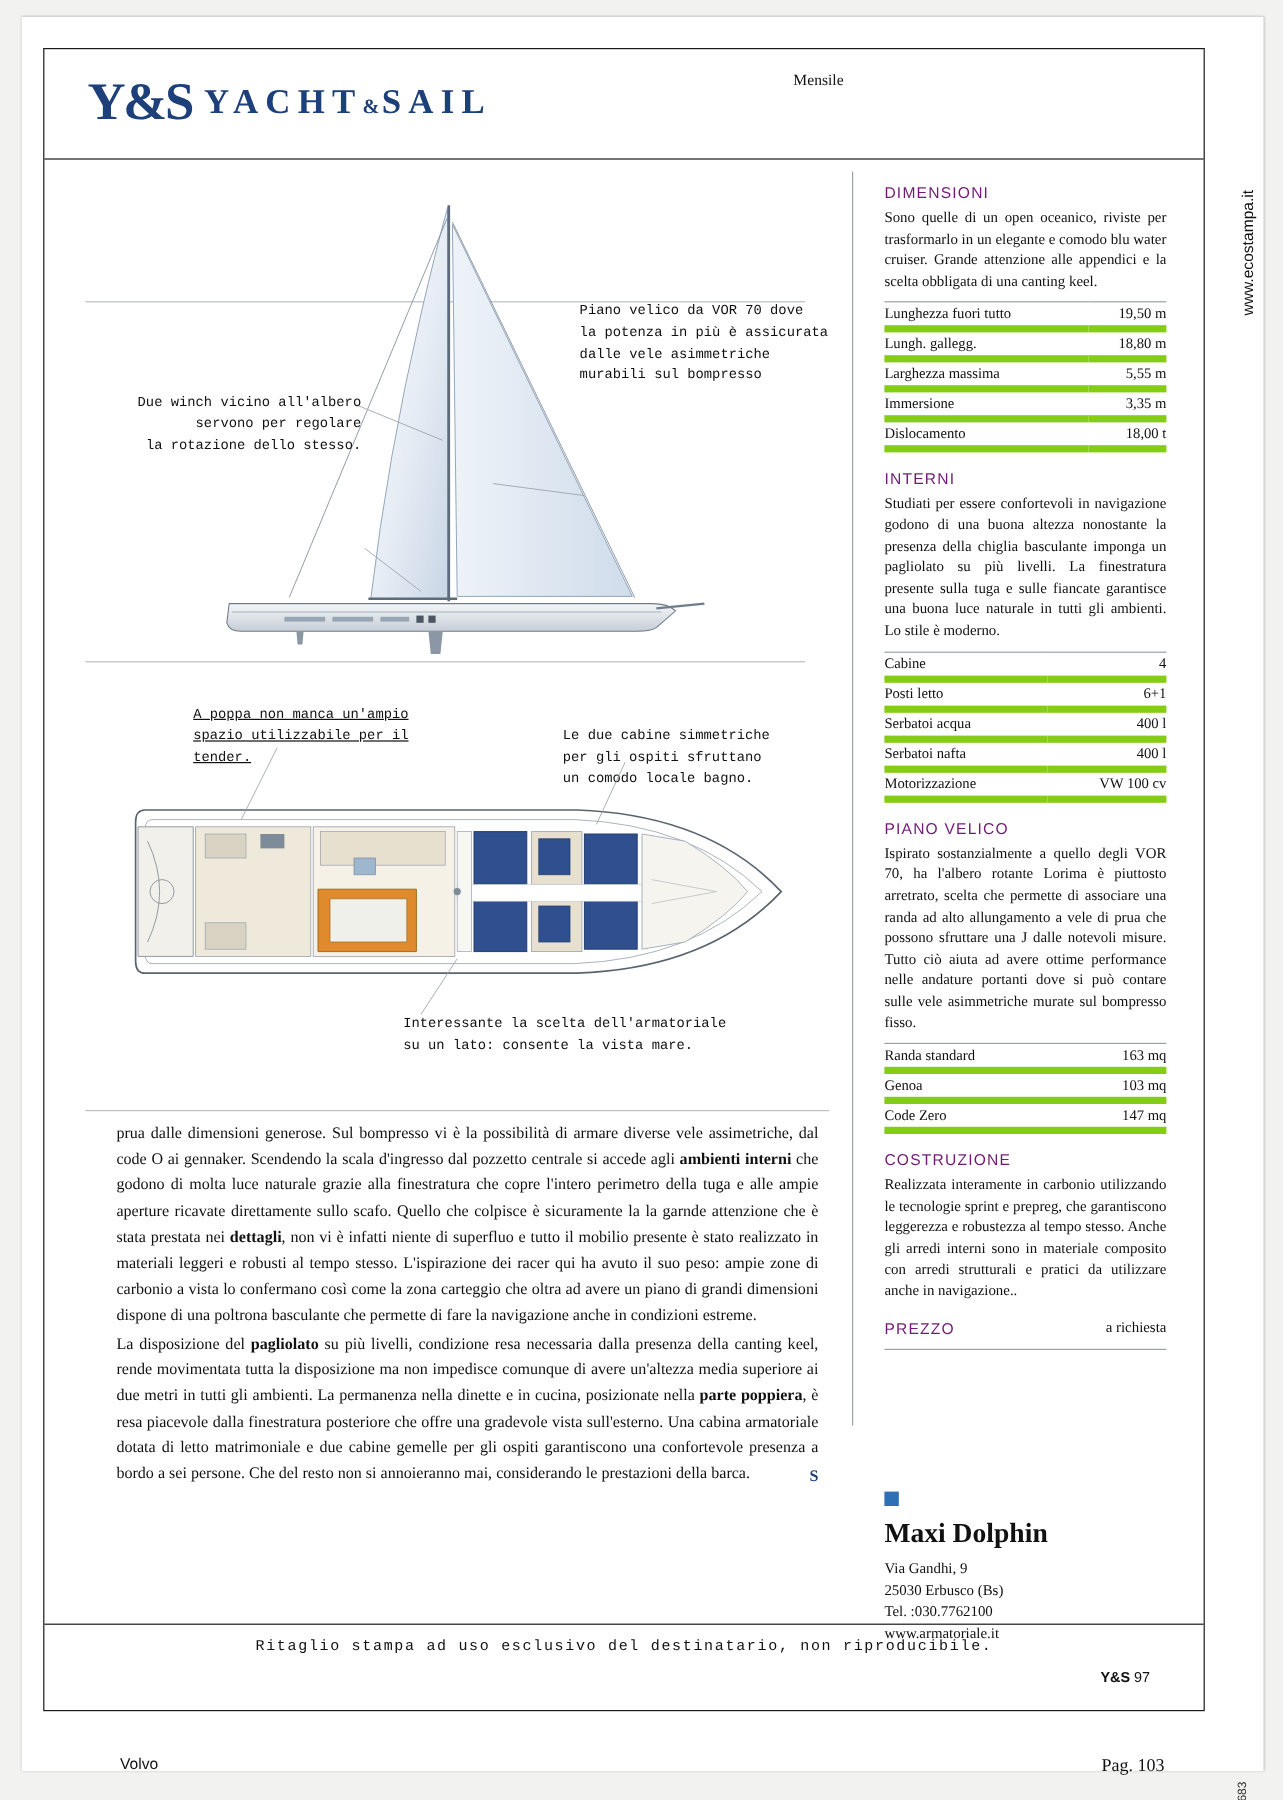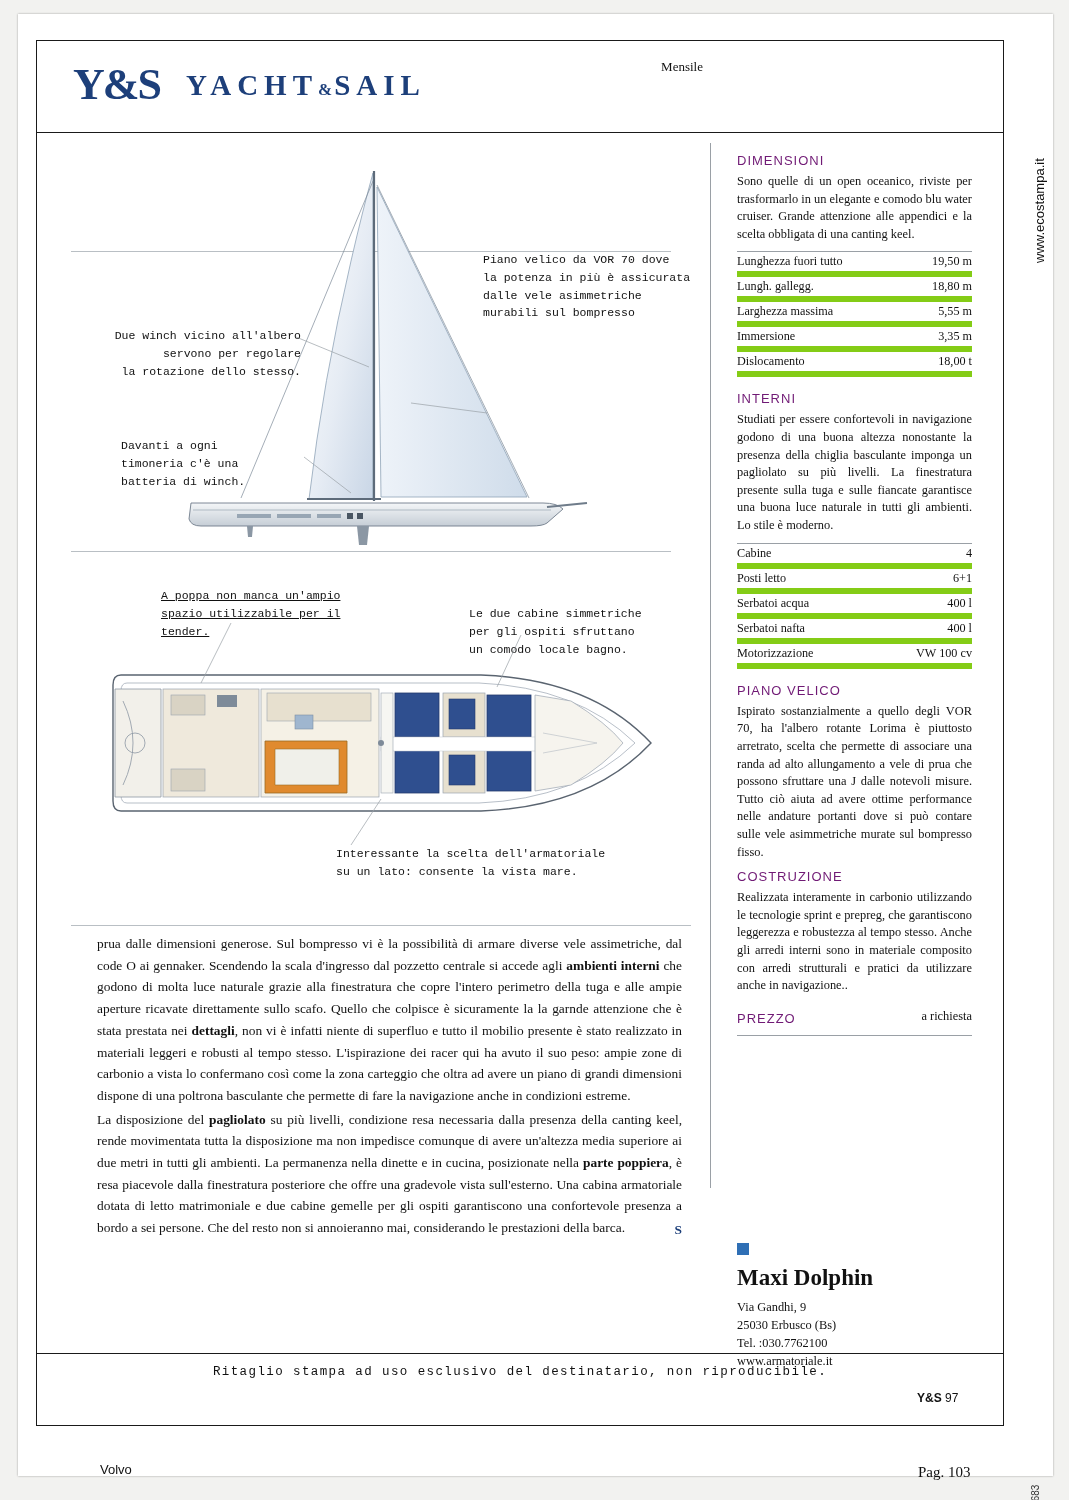--- a/index.html
+++ b/index.html
@@ -23,21 +23,21 @@
   .header {
     position:absolute; left:0; top:0; width:100%; height:92px;
     border-bottom:1px solid #1a1a1a;
   }
   .logo-wrap { position:absolute; left:36px; top:22px; display:flex; align-items:center; }
   .logo-mark {
     font-family:"Liberation Serif", serif; font-size:44px; font-weight:bold;
     color:#1d3f7a; letter-spacing:-2px; line-height:1;
   }
   .logo-text {
-    margin-left:26px; font-family:"Liberation Serif", serif;
+    margin-left:10px; font-family:"Liberation Serif", serif;
     font-size:29px; letter-spacing:6px; color:#1d3f7a; font-weight:bold;
   }
   .logo-text .small-amp { font-size:17px; letter-spacing:2px; }
   .mensile {
     position:absolute; right:300px; top:18px;
     font-family:"Liberation Serif", serif; font-size:13px; color:#111;
   }
   .meta-box {
     position:absolute; right:0; top:0; width:268px; height:92px;
     border-left:1px solid #1a1a1a;
@@ -221,23 +221,20 @@
           <line x1="253" y1="316" x2="300" y2="352" stroke="#9aa0a6" stroke-width="0.7"></line>
         </svg>
 
         <div class="callout" style="left: 432px; top: 110px; width: 210px; white-space: pre-line;">Piano velico da VOR 70 dove
 la potenza in più è assicurata
 dalle vele asimmetriche
 murabili sul bompresso</div>
         <div class="callout right" style="left: 60px; top: 186px; width: 190px; white-space: pre-line;">Due winch vicino all'albero
 servono per regolare
 la rotazione dello stesso.</div>
-        <div class="callout" style="left: 70px; top: 296px; width: 190px; white-space: pre-line;">Davanti a ogni
-timoneria c'è una
-batteria di winch.</div>
       </div>
 
       <div class="illus-bot">
 
         <div class="callout" style="left: 110px; top: 4px; width: 220px; white-space: pre-line; text-decoration: underline;">A poppa non manca un'ampio
 spazio utilizzabile per il tender.</div>
         <div class="callout" style="left: 418px; top: 22px; width: 200px; white-space: pre-line;">Le due cabine simmetriche
 per gli ospiti sfruttano
 un comodo locale bagno.</div>
 
@@ -352,20 +349,36 @@
               </tr>
           <tr>
                 <td>Motorizzazione</td>
                 <td class="v">VW 100 cv</td>
               </tr>
         </tbody>
           </table>
 
         <h3 class="sec-title">PIANO VELICO</h3>
         <div class="sec-body">Ispirato sostanzialmente a quello degli VOR 70, ha l'albero rotante Lorima è piuttosto arretrato, scelta che permette di associare una randa ad alto allungamento a vele di prua che possono sfruttare una J dalle notevoli misure. Tutto ciò aiuta ad avere ottime performance nelle andature portanti dove si può contare sulle vele asimmetriche murate sul bompresso fisso.</div>
+        <table class="spec">
+          <tbody>
+              <tr>
+                <td>Randa standard</td>
+                <td class="v">163 mq</td>
+              </tr>
+          <tr>
+                <td>Genoa</td>
+                <td class="v">103 mq</td>
+              </tr>
+          <tr>
+                <td>Code Zero</td>
+                <td class="v">147 mq</td>
+              </tr>
+        </tbody>
+          </table>
 
         <h3 class="sec-title">COSTRUZIONE</h3>
         <div class="sec-body" style="margin-bottom:14px;">Realizzata interamente in carbonio utilizzando le tecnologie sprint e prepreg, che garantiscono leggerezza e robustezza al tempo stesso. Anche gli arredi interni sono in materiale composito con arredi strutturali e pratici da utilizzare anche in navigazione..</div>
 
         <h3 class="sec-title" style="display:inline-block;">PREZZO</h3>
         <span class="prezzo-val" style="float:right;">a richiesta</span>
         <div class="prezzo-rule" style="clear:both;"></div>
       </div>
 
       <div class="brandblock">

